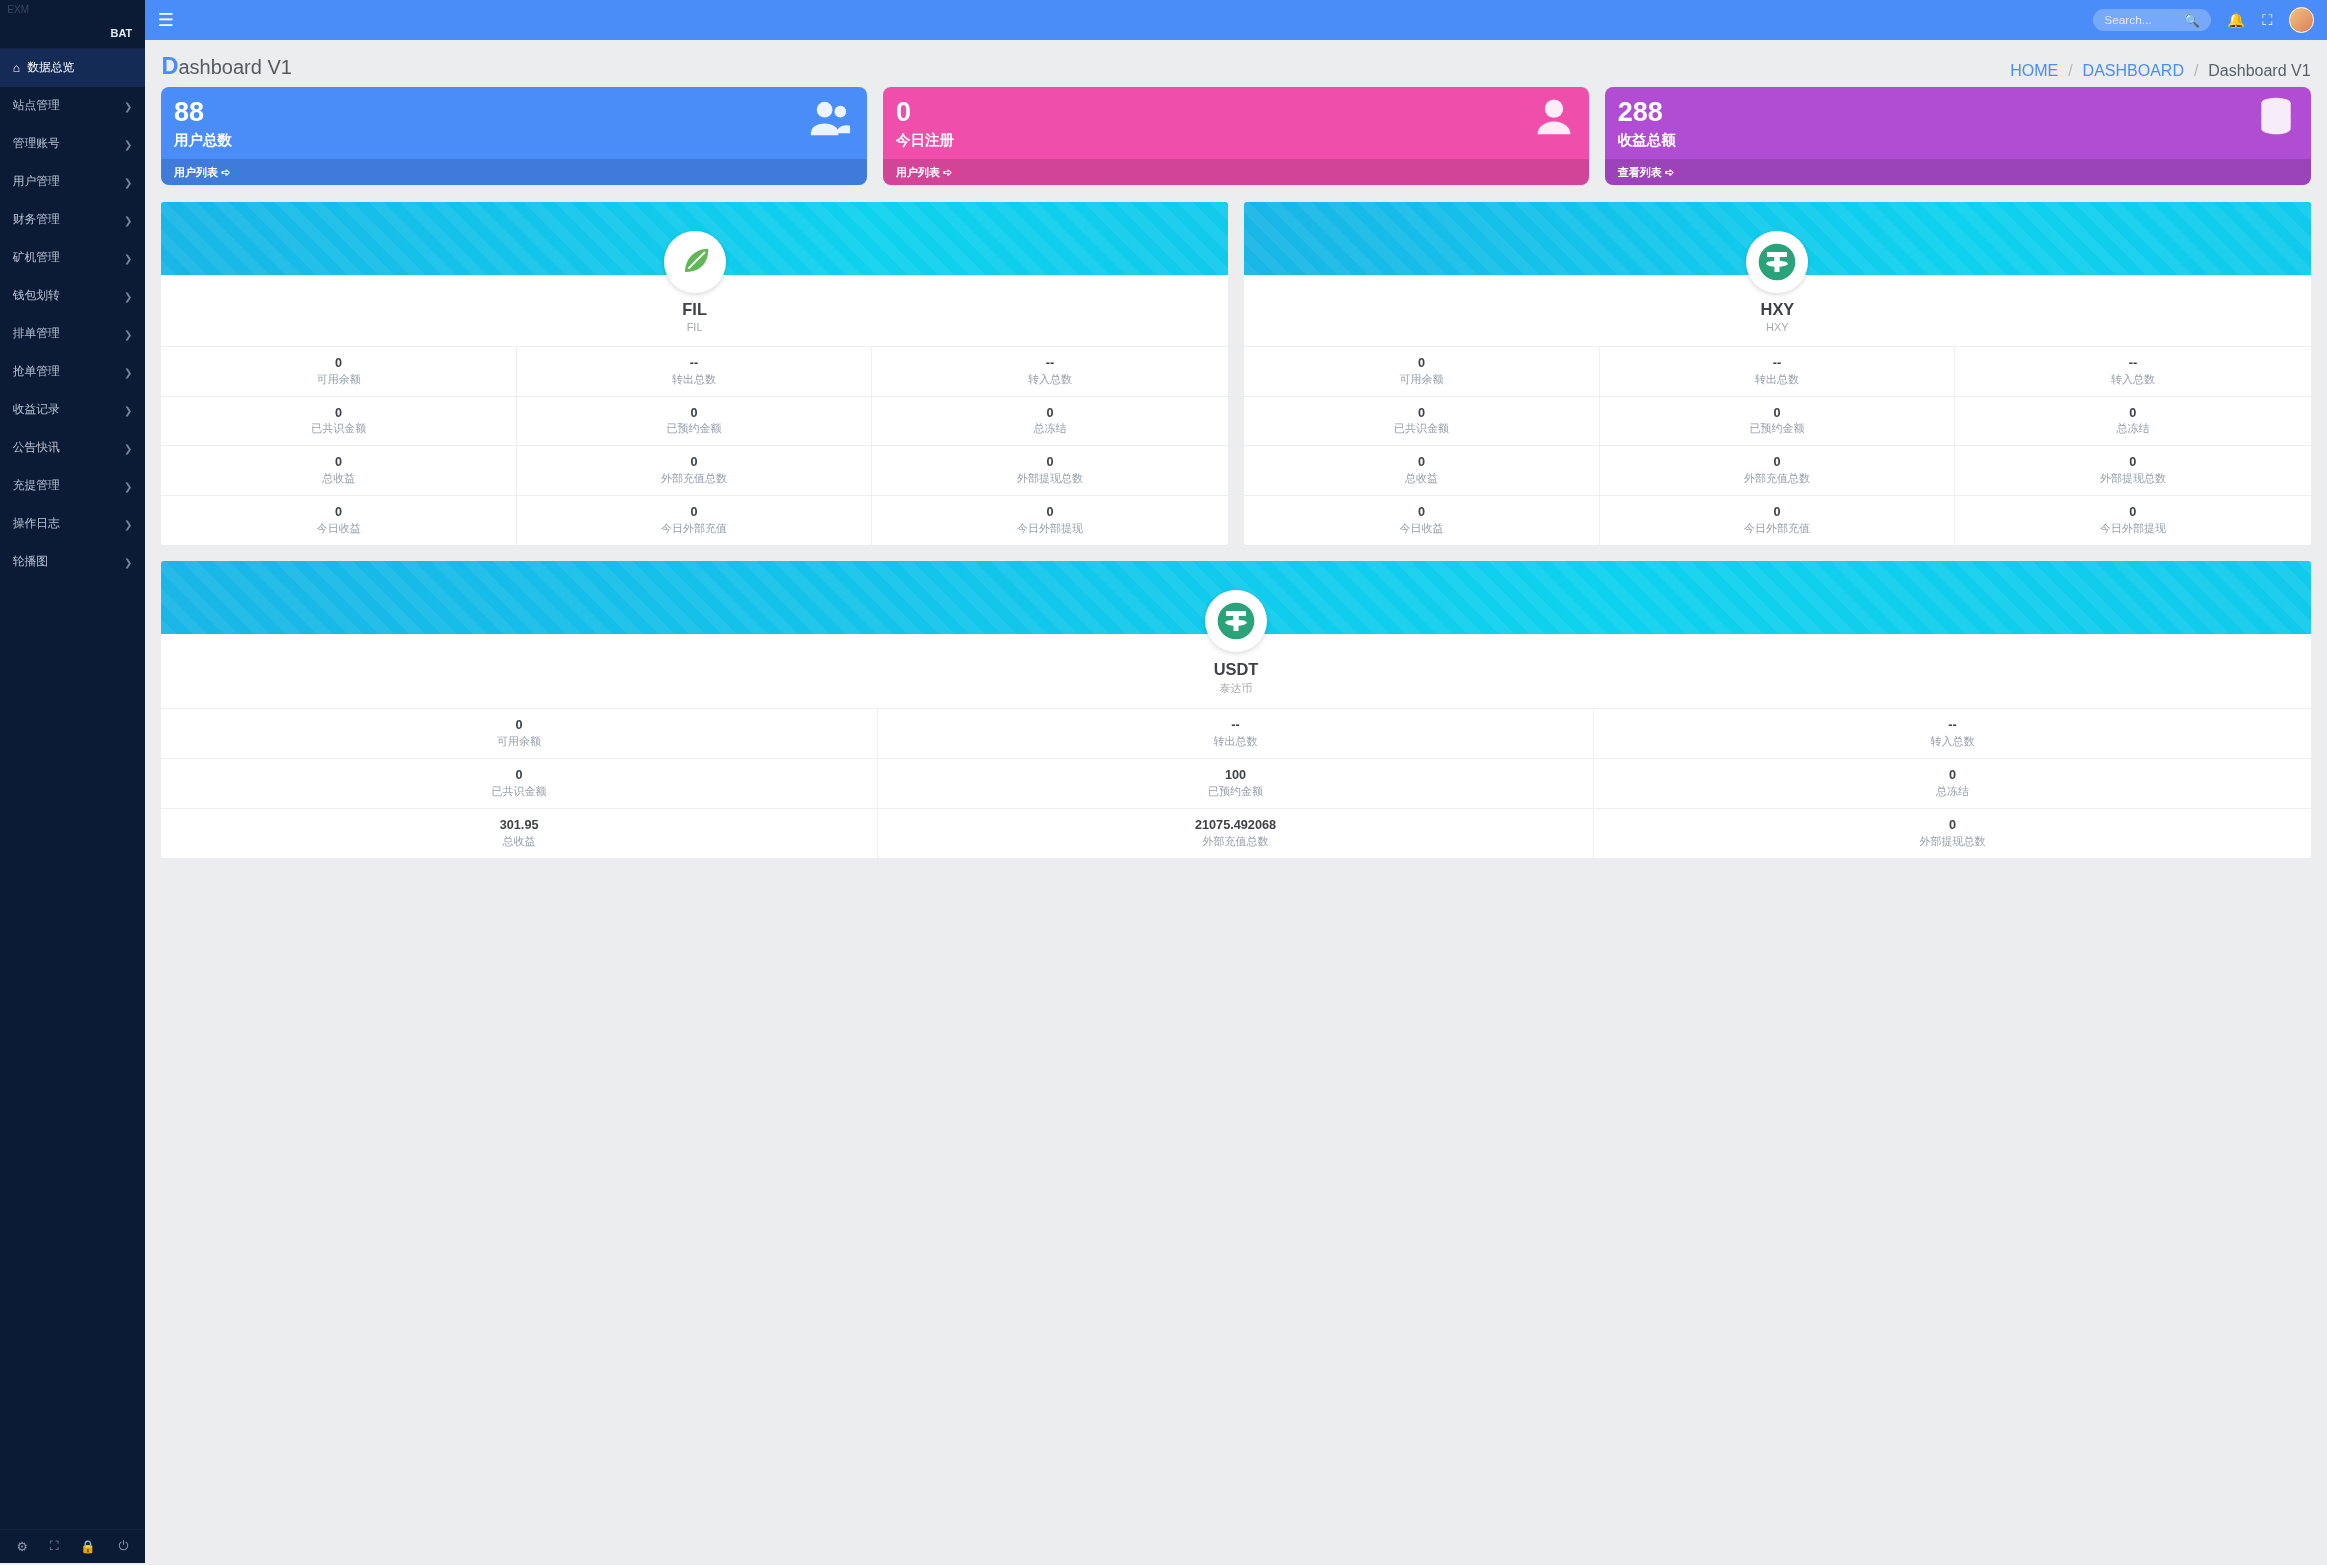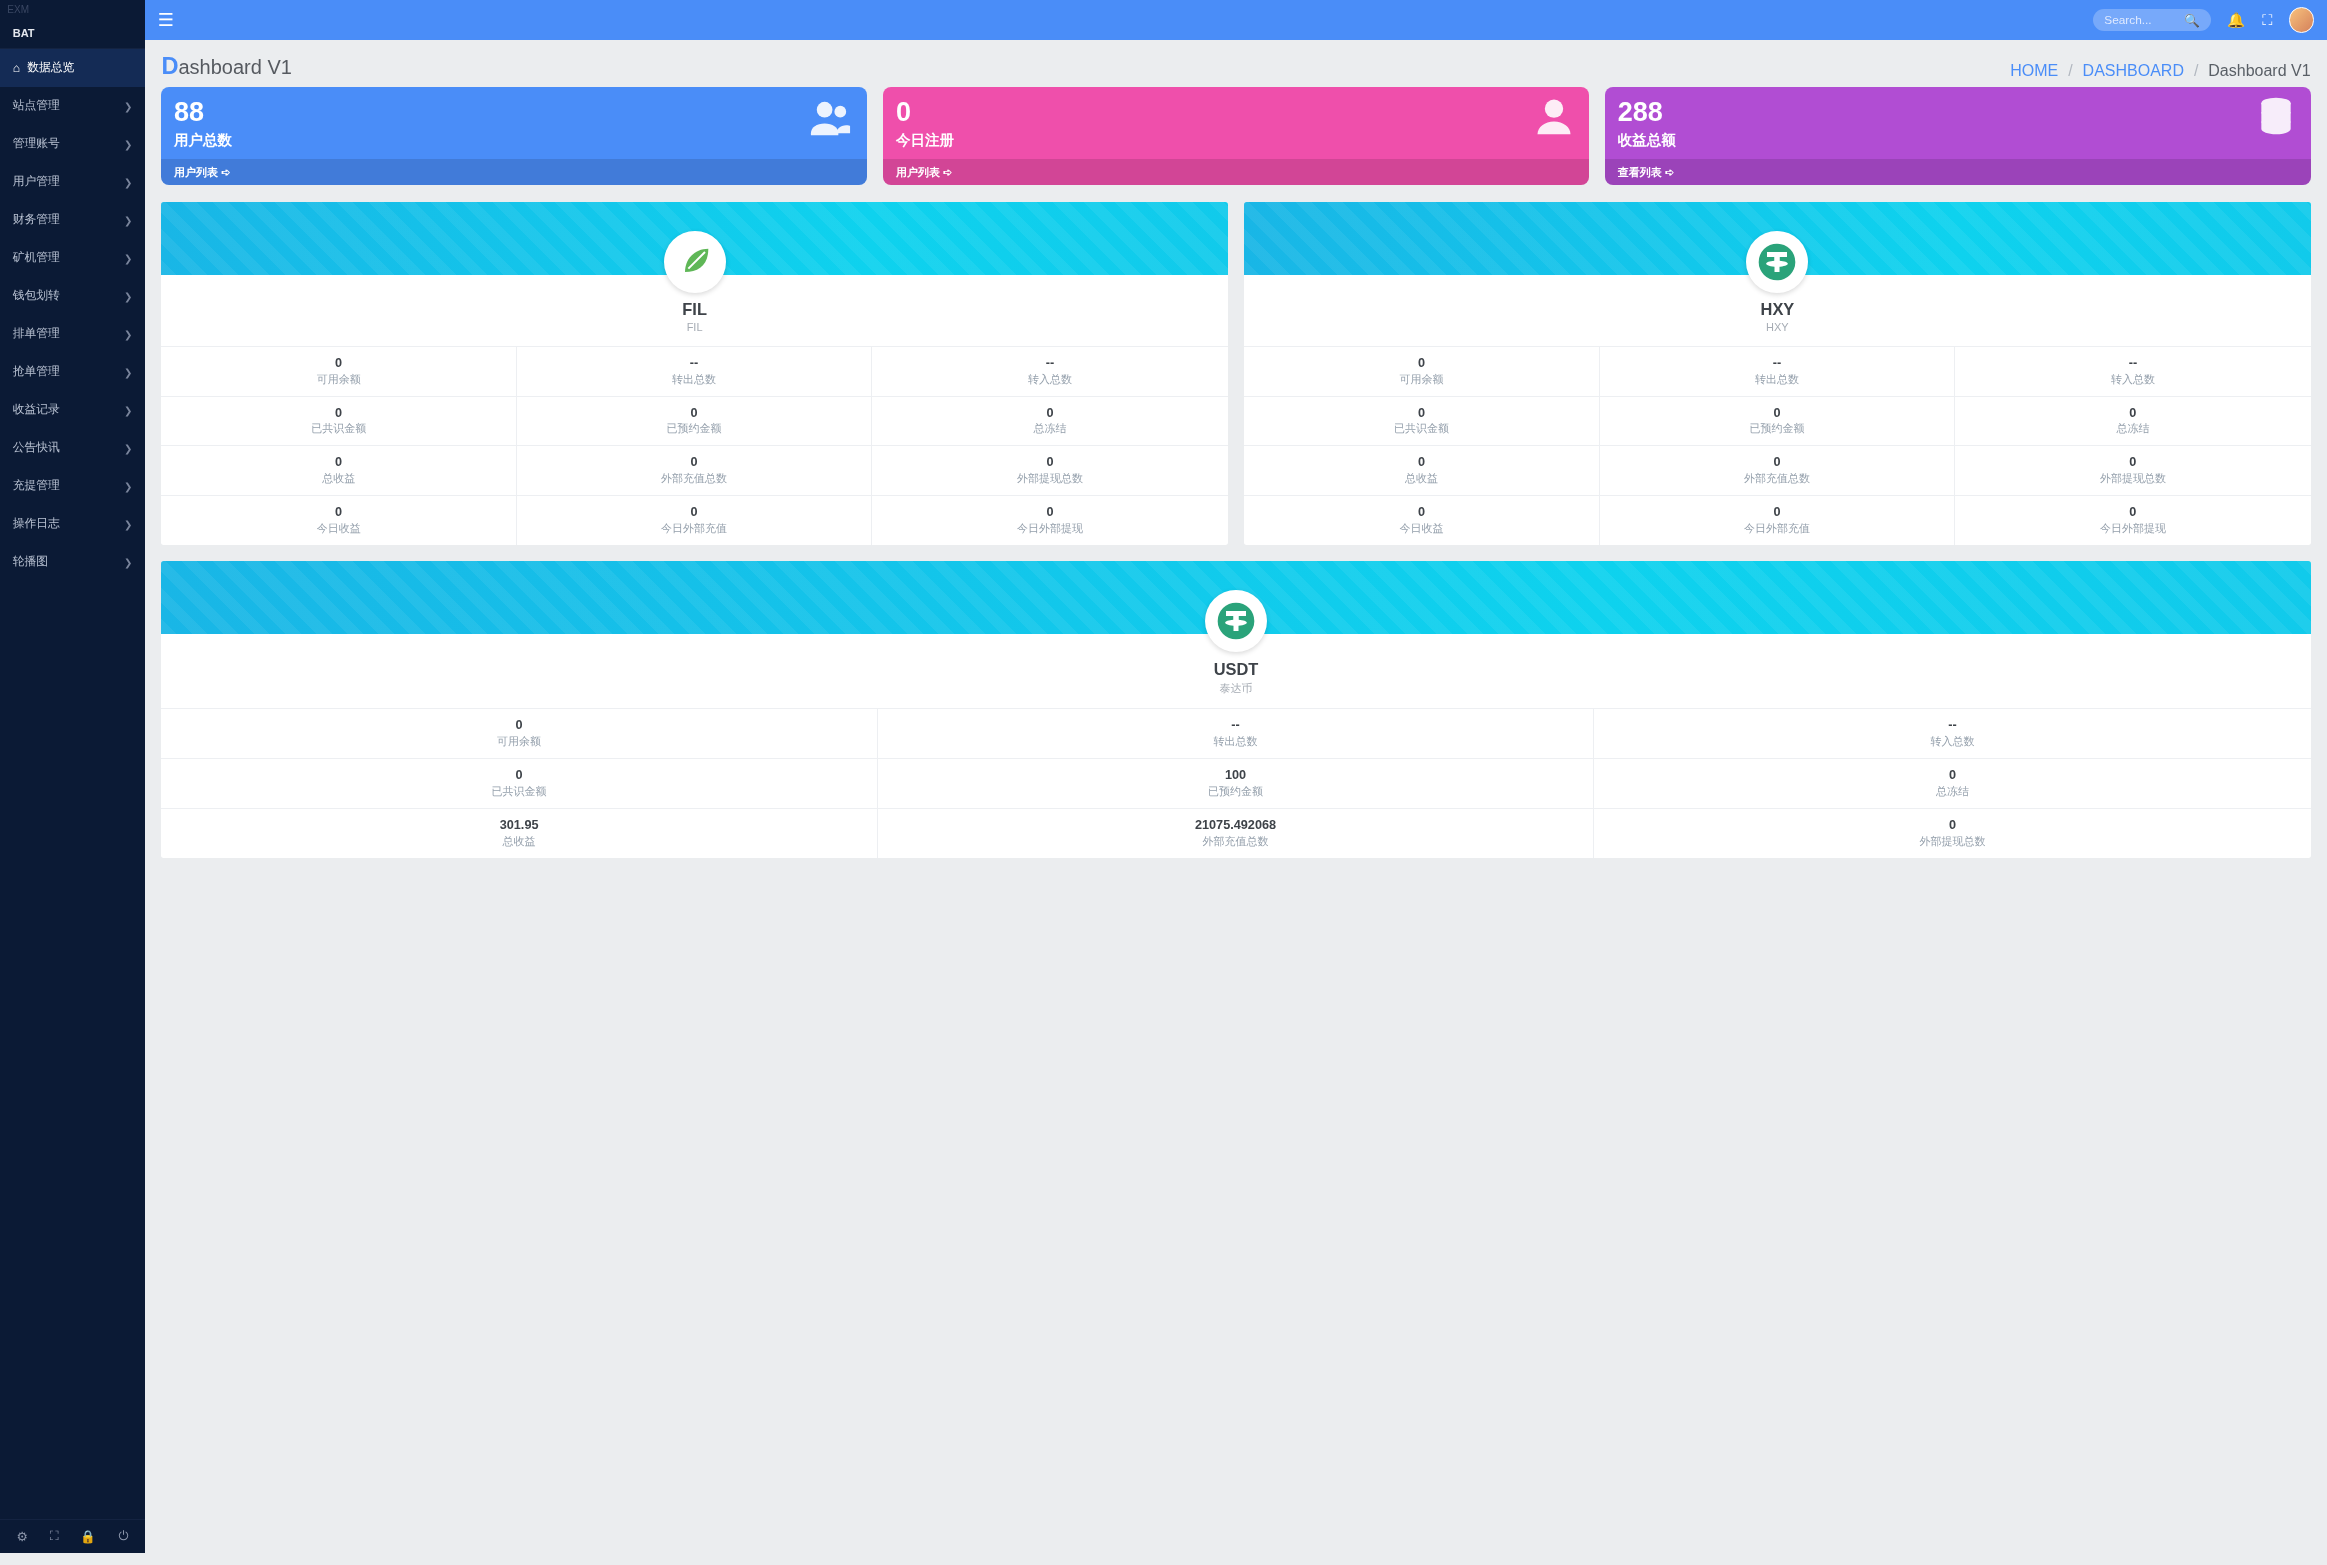--- a/index.html
+++ b/index.html
@@ -1,19 +1,19 @@
 <!DOCTYPE html>
 <html style="font-size:14.5px"><head>
 <meta charset="utf-8">
 <style>
   * { box-sizing: border-box; margin: 0; padding: 0; }
   body { font-family: -apple-system, BlinkMacSystemFont, "Segoe UI", sans-serif; background: #ebedef; font-size: 12.7px; }
-  .sidebar { position: fixed; left: 0; top: 0; bottom: 12px; width: 145px; background: #0b1a35; color: #a8b2c3; display: flex; flex-direction: column; }
+  .sidebar { position: fixed; left: 0; top: 0; bottom: 2px; width: 145px; background: #0b1a35; color: #a8b2c3; display: flex; flex-direction: column; }
   .sidebar-brand { padding: 3.6px 7.3px; font-size: 10px; color: #3a4763; }
-  .sidebar-section { padding: 9px 12.7px; font-size: 11px; color: #e6e9ef; font-weight: 700; border-bottom: 0.9px solid #142341; }
+  .sidebar-section { padding: 9px 12.7px; font-size: 11px; color: #e6e9ef; font-weight: 700; border-bottom: 0.9px solid #142341; text-align: right; }
   .sidebar-item { display: flex; align-items: center; justify-content: space-between; padding: 11px 12.7px; color: #b9c2d2; font-size: 11.8px; cursor: pointer; }
   .sidebar-item.active { background: #142b55; color: #fff; }
   .sidebar-item .left { display: flex; align-items: center; gap: 7.3px; }
   .chev { font-size: 10px; color: #7a859c; }
   .sidebar-footer { margin-top: auto; display: flex; justify-content: space-around; padding: 9px 5.5px; border-top: 0.9px solid #142341; }
   .sidebar-footer span { color: #8e98ad; font-size: 12.7px; cursor: pointer; }
 
   .topbar { position: fixed; left: 145px; right: 0; top: 0; height: 40px; background: #4a8df8; display: flex; align-items: center; padding: 0 12.7px; color: #fff; }
   .hamburger { font-size: 18px; cursor: pointer; }
   .topbar-right { margin-left: auto; display: flex; align-items: center; gap: 16.4px; }

